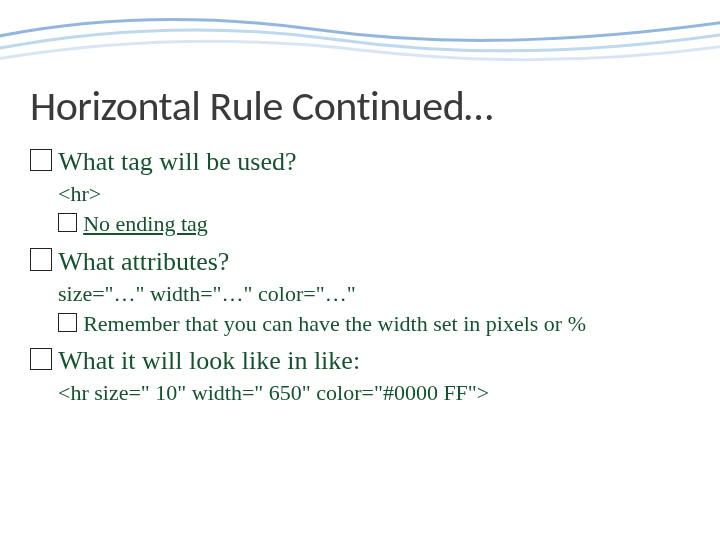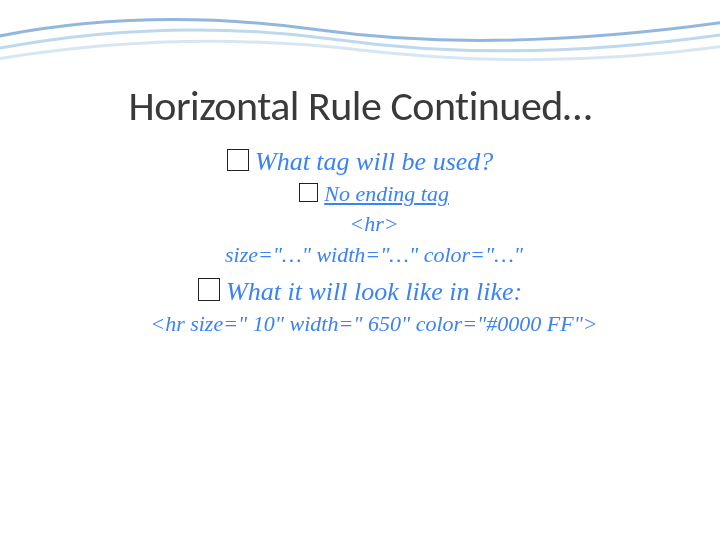--- a/index.html
+++ b/index.html
@@ -18,34 +18,32 @@
     left: 0;
     width: 720px;
     height: 80px;
     pointer-events: none;
   }
   .content {
     position: absolute;
     top: 80px;
     left: 30px;
     width: 660px;
-    text-align: center;
   }
   .title {
     font-family: Calibri, 'Segoe UI', Arial, sans-serif;
     font-size: 42px;
     color: #3a3a3a;
     font-weight: 400;
     letter-spacing: -0.5px;
     margin-bottom: 14px;
   }
   .l1, .l2, .l3, .l4 {
-    color: #3b82f6;
+    color: #14532d;
     line-height: 1.28;
-    font-style: italic;
   }
   .l1 {
     font-size: 26px;
     margin-left: 0;
     margin-top: 6px;
   }
   .l2 {
     font-size: 22px;
     margin-left: 28px;
     margin-top: 2px;
@@ -69,24 +67,30 @@
   <path d="M-20 52 Q 160 15 340 40 T 740 32" fill="none" stroke="#6fa8d8" stroke-width="3" opacity="0.45"></path>
   <path d="M-20 62 Q 170 28 360 50 T 740 44" fill="none" stroke="#a8c8e4" stroke-width="3" opacity="0.45"></path>
 </svg>
 
 <div class="content">
   <div class="title">Horizontal Rule Continued…</div>
 
   <div class="l1">
     <span class="box"></span><span>What tag will be used?</span>
   </div>
+  <div class="l2">&lt;hr&gt;</div>
   <div class="l2">
     <span class="box"></span><span class="underline">No ending tag</span>
   </div>
-  <div class="l2">&lt;hr&gt;</div>
 
+  <div class="l1">
+    <span class="box"></span><span>What attributes?</span>
+  </div>
   <div class="l2">size="…" width="…" color="…"</div>
+  <div class="l2">
+    <span class="box"></span><span>Remember that you can have the width set in pixels or %</span>
+  </div>
 
   <div class="l1">
     <span class="box"></span><span>What it will look like in like:</span>
   </div>
   <div class="l2">&lt;hr size=" 10" width=" 650" color="#0000 FF"&gt;</div>
 </div>
 
 </body></html>

